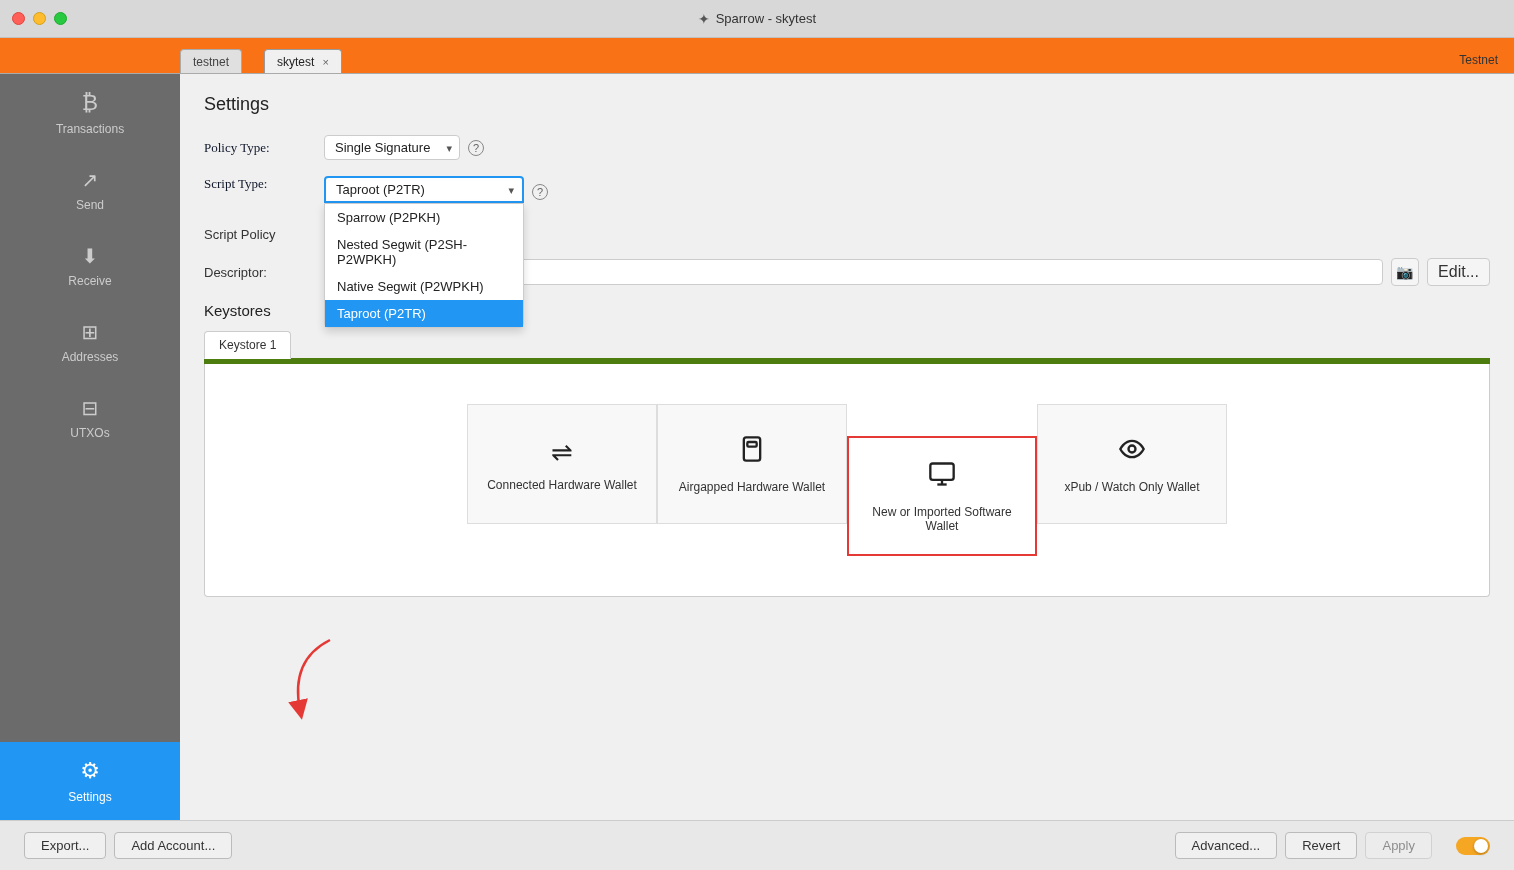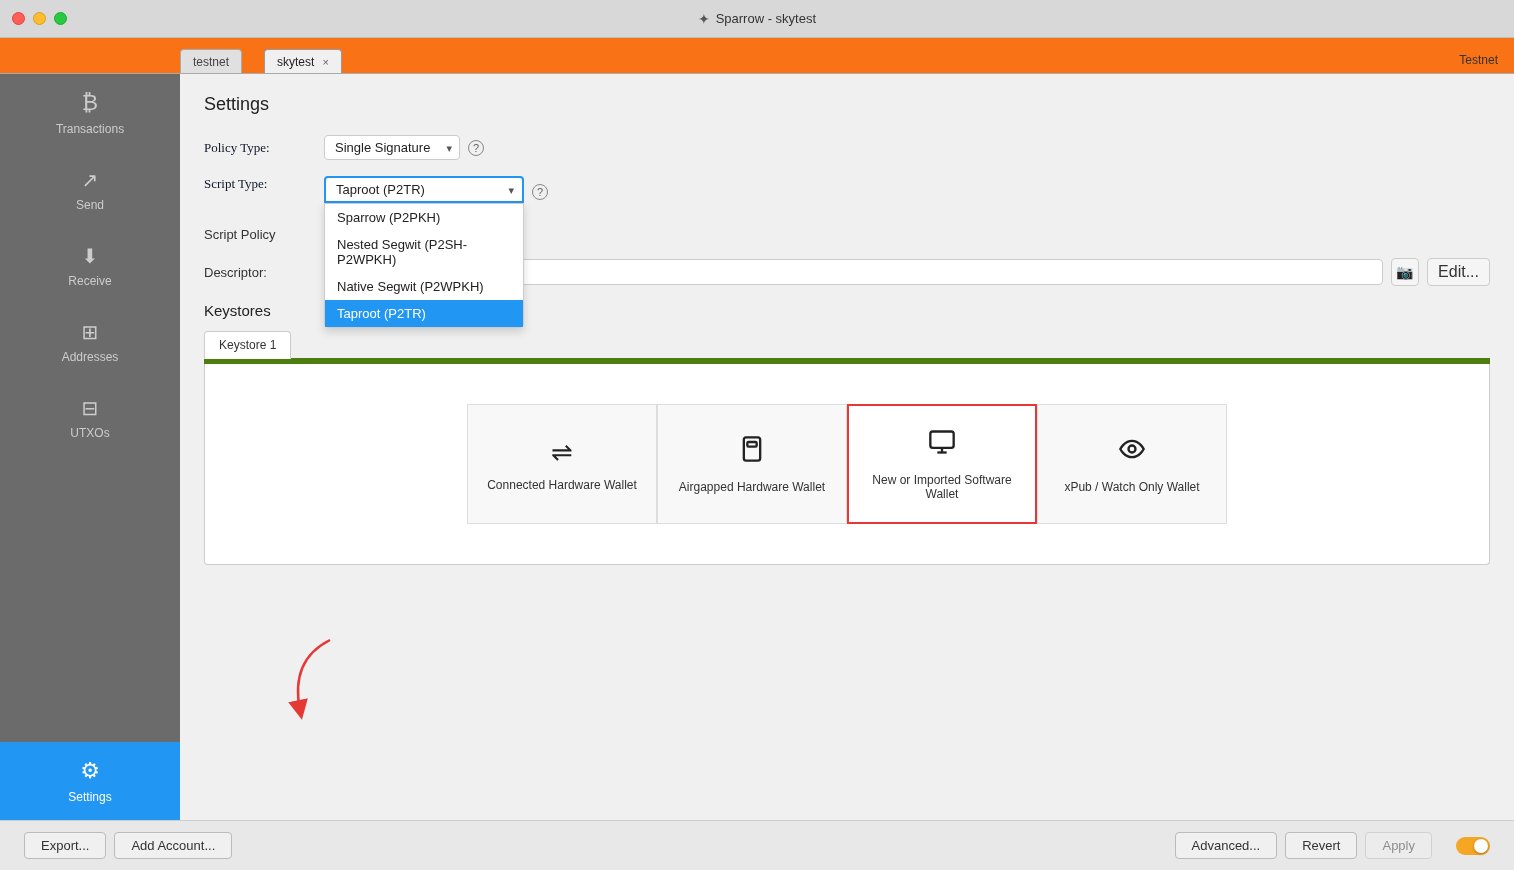--- a/index.html
+++ b/index.html
@@ -529,21 +529,21 @@
             <span class="wallet-card-icon">
               
               <svg width="28" height="28" viewBox="0 0 24 24" fill="none" stroke="#222" stroke-width="2">
                 <rect x="5" y="2" width="14" height="20" rx="2" ry="2"></rect>
                 <rect x="8" y="6" width="8" height="4" rx="1"></rect>
               </svg>
             </span>
             <span style="font-size:12px; text-align:center;">Airgapped Hardware Wallet</span>
           </div>
 
-          <div class="wallet-card red-outline" style="border:2px solid #e53935;">
+          <div class="wallet-card red-outline" style="border:2px solid #e53935;margin-top:32px;">
             <span class="wallet-card-icon">
               <svg width="28" height="28" viewBox="0 0 24 24" fill="none" stroke="#222" stroke-width="2">
                 <rect x="2" y="3" width="20" height="14" rx="2"></rect>
                 <line x1="8" y1="21" x2="16" y2="21"></line>
                 <line x1="12" y1="17" x2="12" y2="21"></line>
               </svg>
             </span>
             <span style="font-size:12px; text-align:center;">New or Imported Software Wallet</span>
           </div>
 

